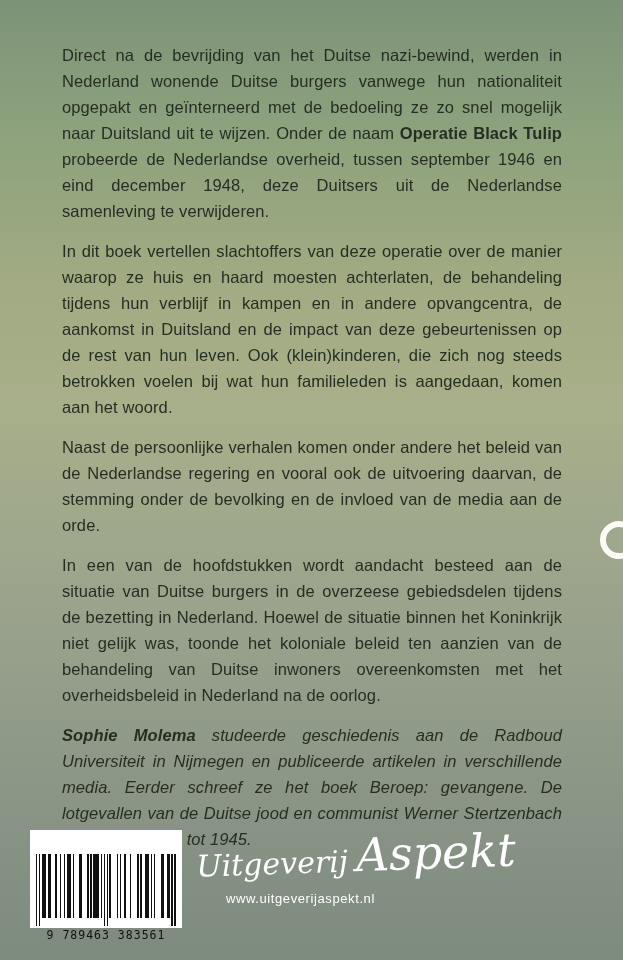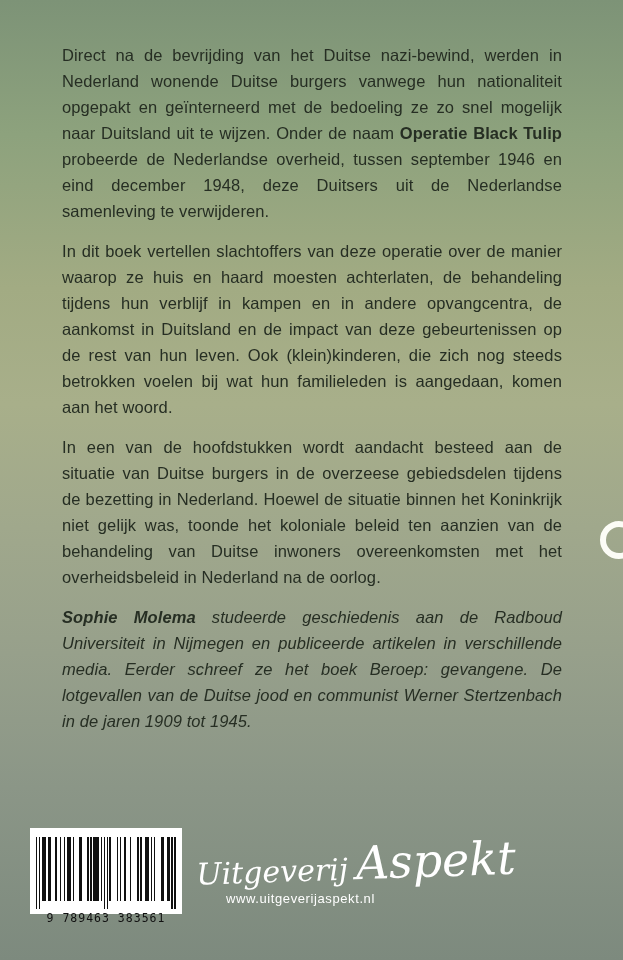--- a/index.html
+++ b/index.html
@@ -40,26 +40,26 @@
     width: 26px;
     height: 26px;
     border: 6px solid #fcfcf6;
     border-radius: 50%;
   }
 
   
   .barcode {
     position: absolute;
     left: 30px;
-    bottom: 46px;
+    bottom: 32px;
     width: 152px;
-    height: 86px;
+    height: 98px;
     background: #ffffff;
     box-sizing: border-box;
-    padding: 9px 6px 5px 6px;
+    padding: 24px 6px 5px 6px;
     display: flex;
     flex-direction: column;
     align-items: center;
     justify-content: flex-start;
   }
   .barcode-bars {
     display: flex;
     align-items: flex-start;
     width: 140px;
     height: 74px;
@@ -98,32 +98,33 @@
   .logo-aspekt {
     font-family: "DejaVu Serif", serif;
     font-style: italic;
     font-size: 46px;
   }
   .website {
     font-family: "Liberation Sans", sans-serif;
     font-size: 13px;
     letter-spacing: 0.6px;
     margin-left: 30px;
-    margin-top: 0;
+    margin-top: 8px;
     color: #ffffff;
   }
 </style>
 </head>
 <body>
 
 <div class="cover">
 
   <main class="body-text">
     <p lang="nl" class="para"><span>Direct na de bevrijding van het Duitse nazi-bewind, werden in Nederland wonende Duitse burgers vanwege hun nationaliteit opgepakt en geïnterneerd met de bedoeling ze zo snel mogelijk naar Duitsland uit te wijzen. Onder de naam </span><span class="seg-bold-italic">Operatie Black Tulip</span><span> probeerde de Nederlandse overheid, tussen september 1946 en eind december 1948, deze Duitsers uit de Nederlandse samenleving te verwijderen.</span></p>
     <p lang="nl" class="para"><span>In dit boek vertellen slachtoffers van deze operatie over de manier waarop ze huis en haard moesten achterlaten, de behandeling tijdens hun verblijf in kampen en in andere opvangcentra, de aankomst in Duitsland en de impact van deze gebeurtenissen op de rest van hun leven. Ook (klein)kinderen, die zich nog steeds betrokken voelen bij wat hun familieleden is aangedaan, komen aan het woord.</span></p>
+    <p lang="nl" class="para"><span>Naast de persoonlijke verhalen komen onder andere het beleid van de Nederlandse regering en vooral ook de uitvoering daarvan, de stemming onder de bevolking en de invloed van de media aan de orde.</span></p>
     <p lang="nl" class="para"><span>In een van de hoofdstukken wordt aandacht besteed aan de situatie van Duitse burgers in de overzeese gebiedsdelen tijdens de bezetting in Nederland. Hoewel de situatie binnen het Koninkrijk niet gelijk was, toonde het koloniale beleid ten aanzien van de behandeling van Duitse inwoners overeenkomsten met het overheidsbeleid in Nederland na de oorlog.</span></p>
     <p lang="nl" class="para bio"><span class="seg-bold">Sophie Molema</span><span> studeerde geschiedenis aan de Radboud Universiteit in Nijmegen en publiceerde artikelen in verschillende media. Eerder schreef ze het boek Beroep: gevangene. De lotgevallen van de Duitse jood en communist Werner Stertzenbach in de jaren 1909 tot 1945.</span></p>
   </main>
 
   <div class="edge-mark"></div>
 
   <footer>
     <div class="barcode">
       <div class="barcode-bars">
           <div class="module bar guard"></div>

